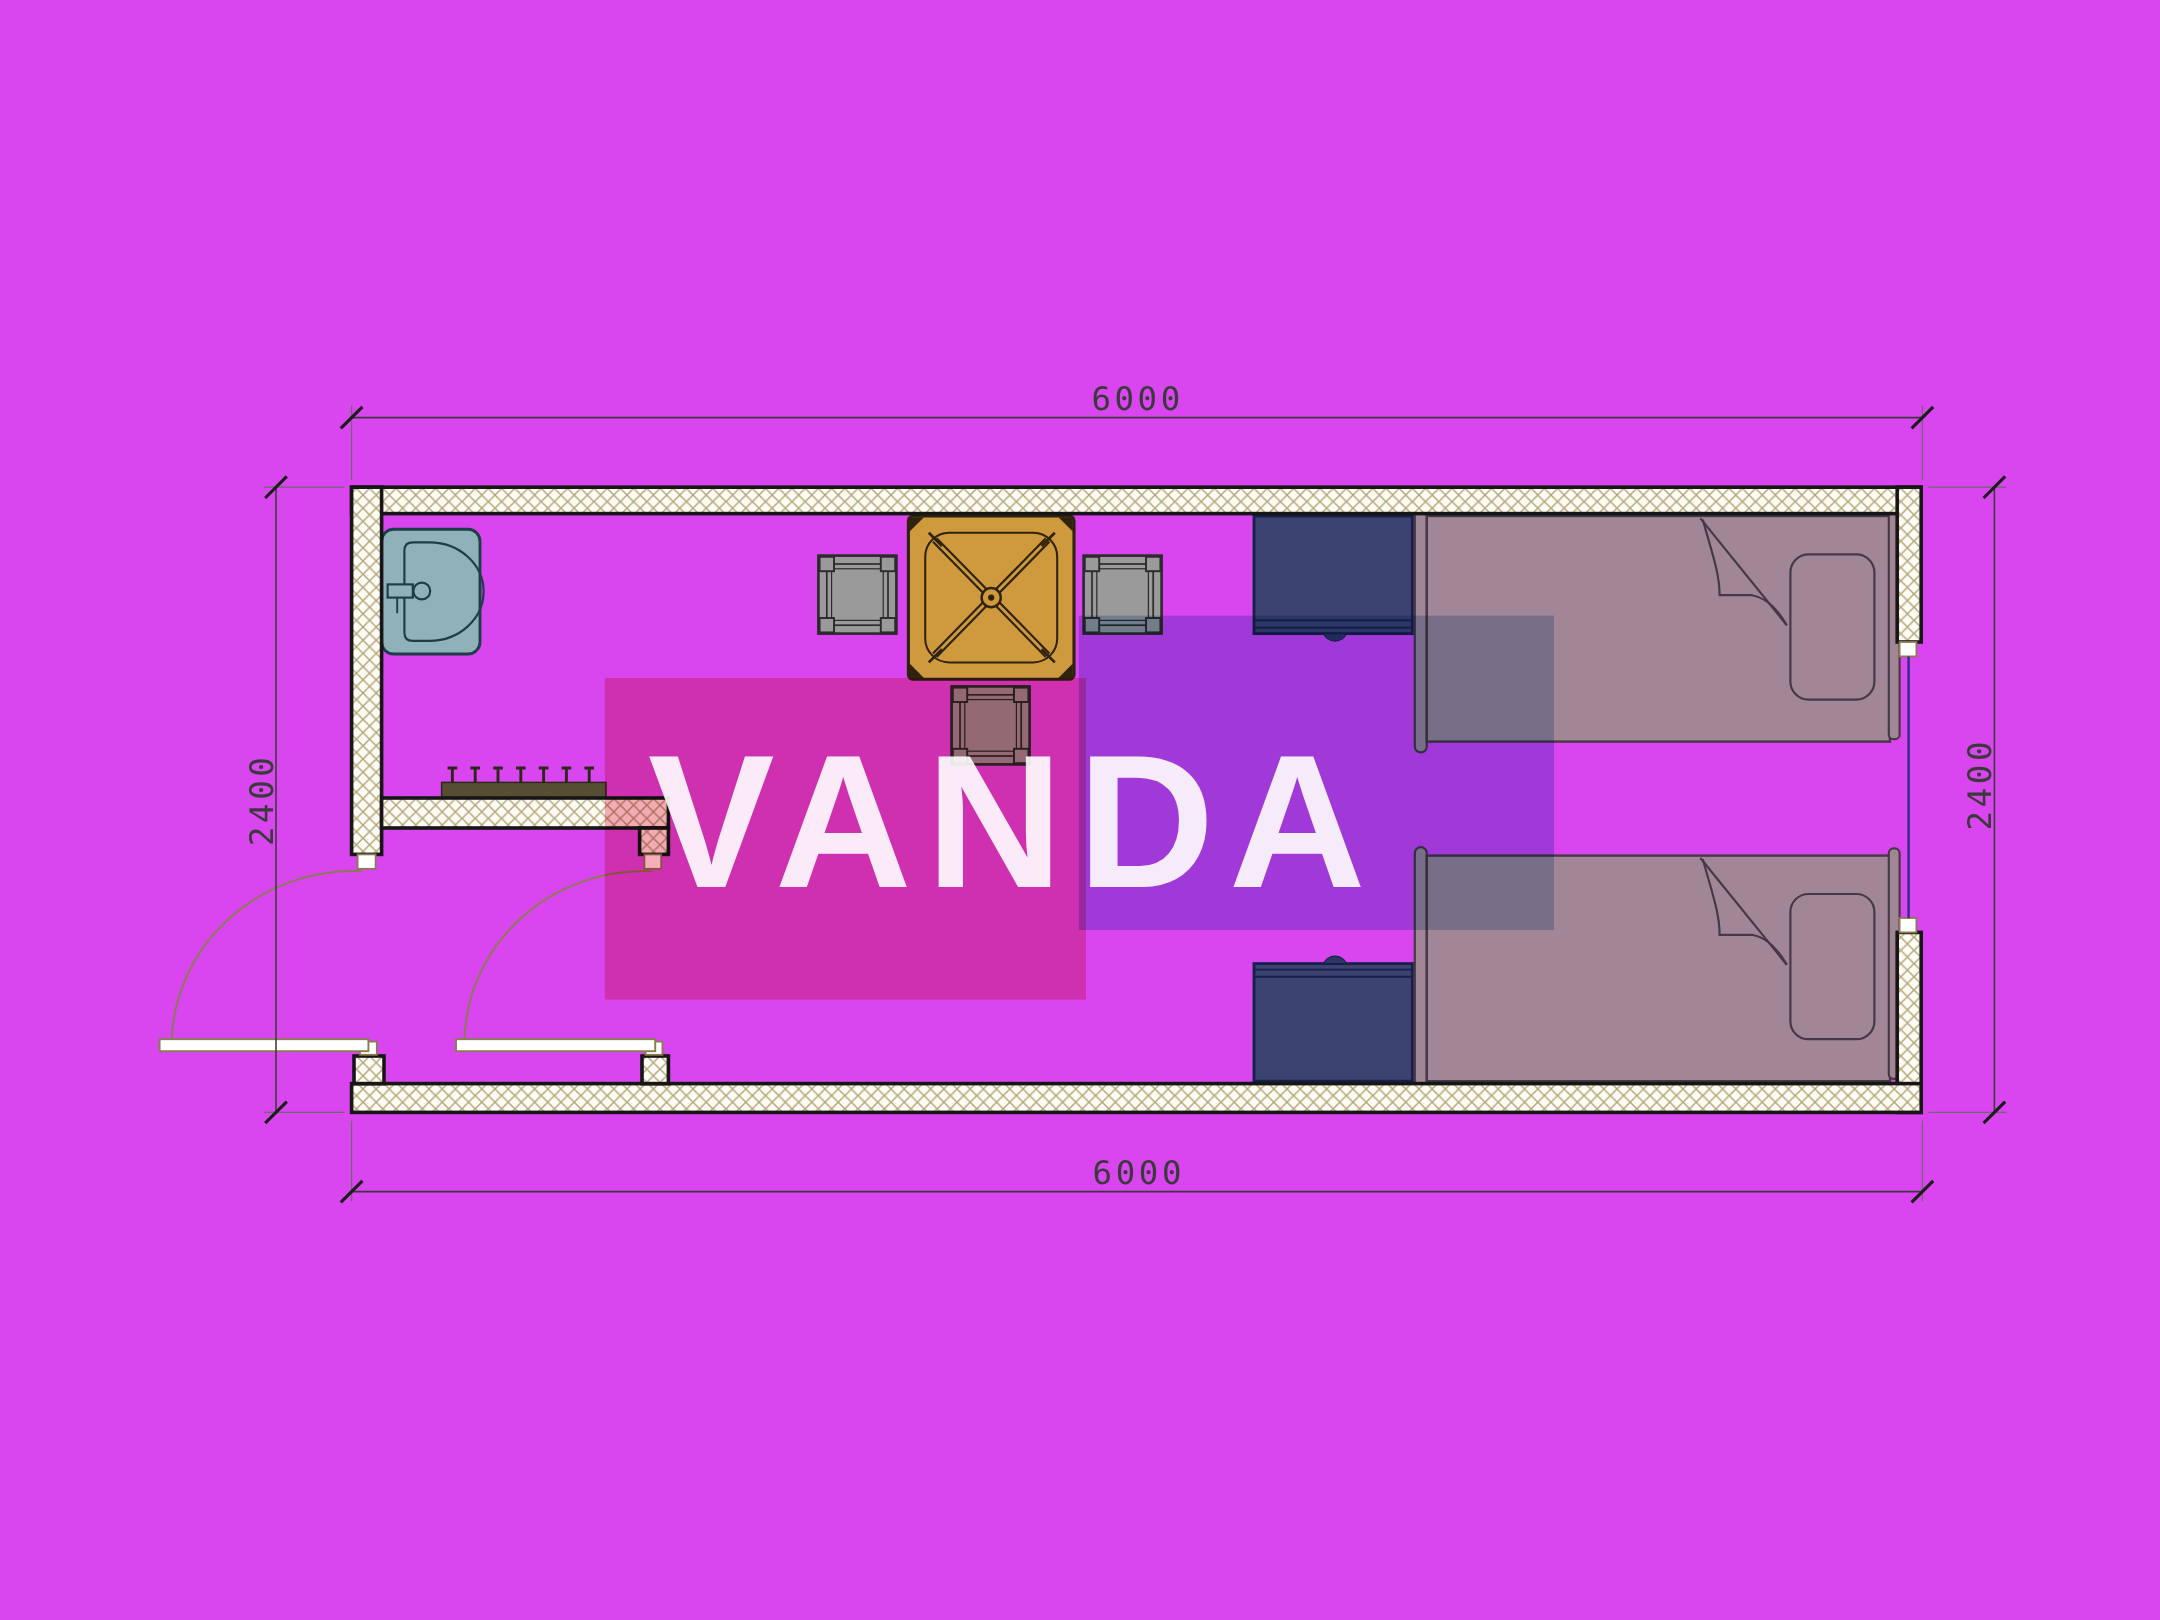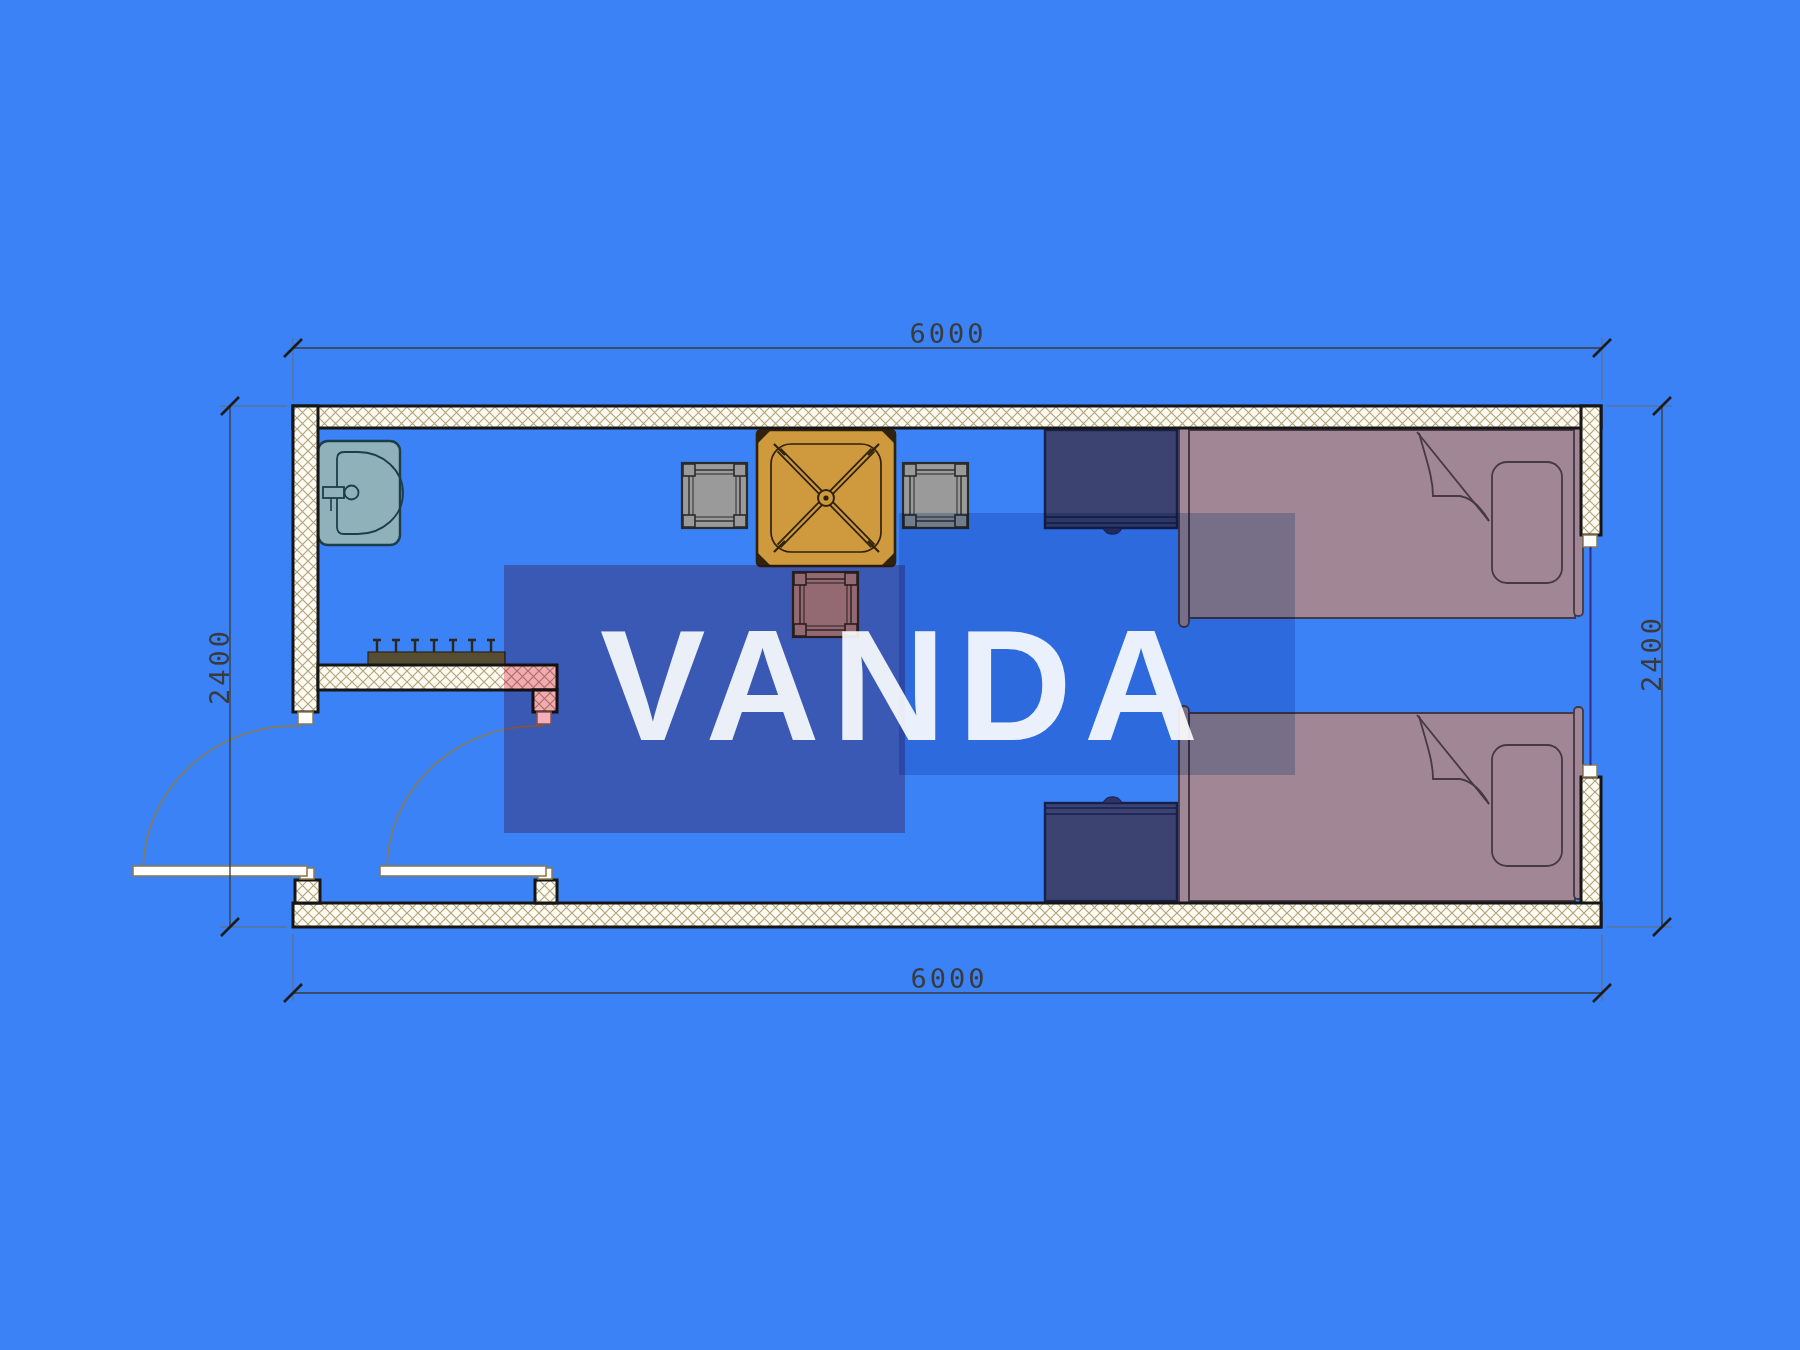--- a/index.html
+++ b/index.html
@@ -1,26 +1,26 @@
 <!DOCTYPE html>
 <html><head>
 <meta charset="utf-8">
 <style>
   html,body{margin:0;padding:0;background:#fff;}
-  .canvas{position:relative;width:1800px;height:1350px;background:#3b82f6;overflow:hidden;
+  .canvas{position:relative;width:1800px;height:1350px;background:#d946ef;overflow:hidden;
           font-family:"DejaVu Sans Mono", monospace;}
   .plan-svg{position:absolute;left:0;top:0;z-index:1;}
   .dim-label{position:absolute;z-index:2;color:#3a3a3a;font-size:27px;letter-spacing:3px;
              text-align:center;white-space:nowrap;}
   .dim-label.vert{transform:rotate(-90deg);transform-origin:center center;}
   .wm-rect{position:absolute;z-index:3;mix-blend-mode:multiply;}
   .wm-pink{left:504px;top:565px;width:401px;height:268px;background:#f4aebc;}
   .wm-blue{left:899px;top:513px;width:396px;height:262px;background:#bdcfe7;}
   .wm-text{position:absolute;z-index:4;left:540px;top:603px;width:730px;height:165px;
-           line-height:165px;text-align:center;font-family:"Liberation Sans", sans-serif;
+           line-height:165px;font-family:"Liberation Sans", sans-serif;
            font-weight:800;font-size:158px;letter-spacing:12px;color:rgba(255,255,255,0.9);
            user-select:none;}
 </style>
 </head>
 <body>
 
 <div class="canvas">
 
   <svg class="plan-svg" width="1800" height="1350" viewBox="0 0 1800 1350">
     <defs>

